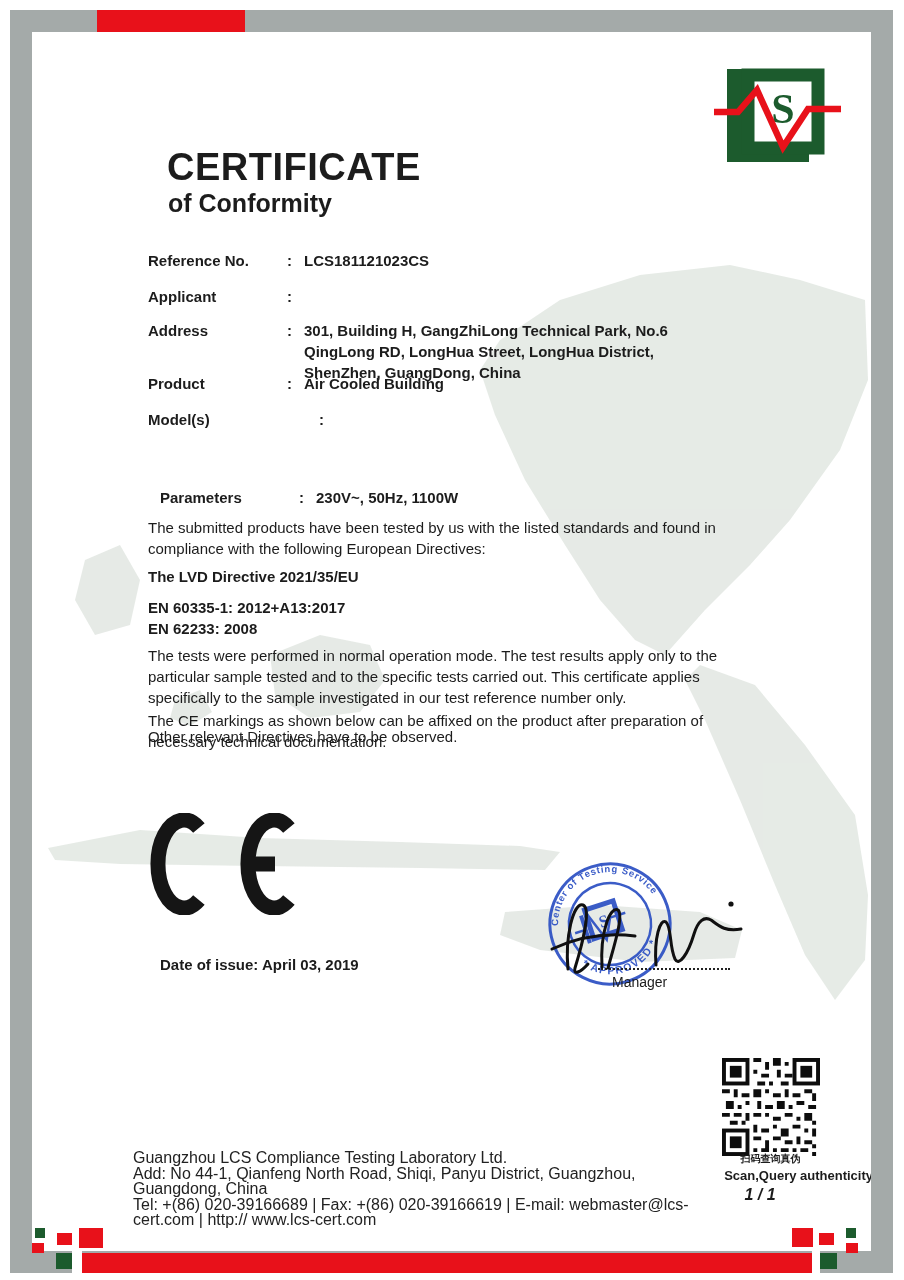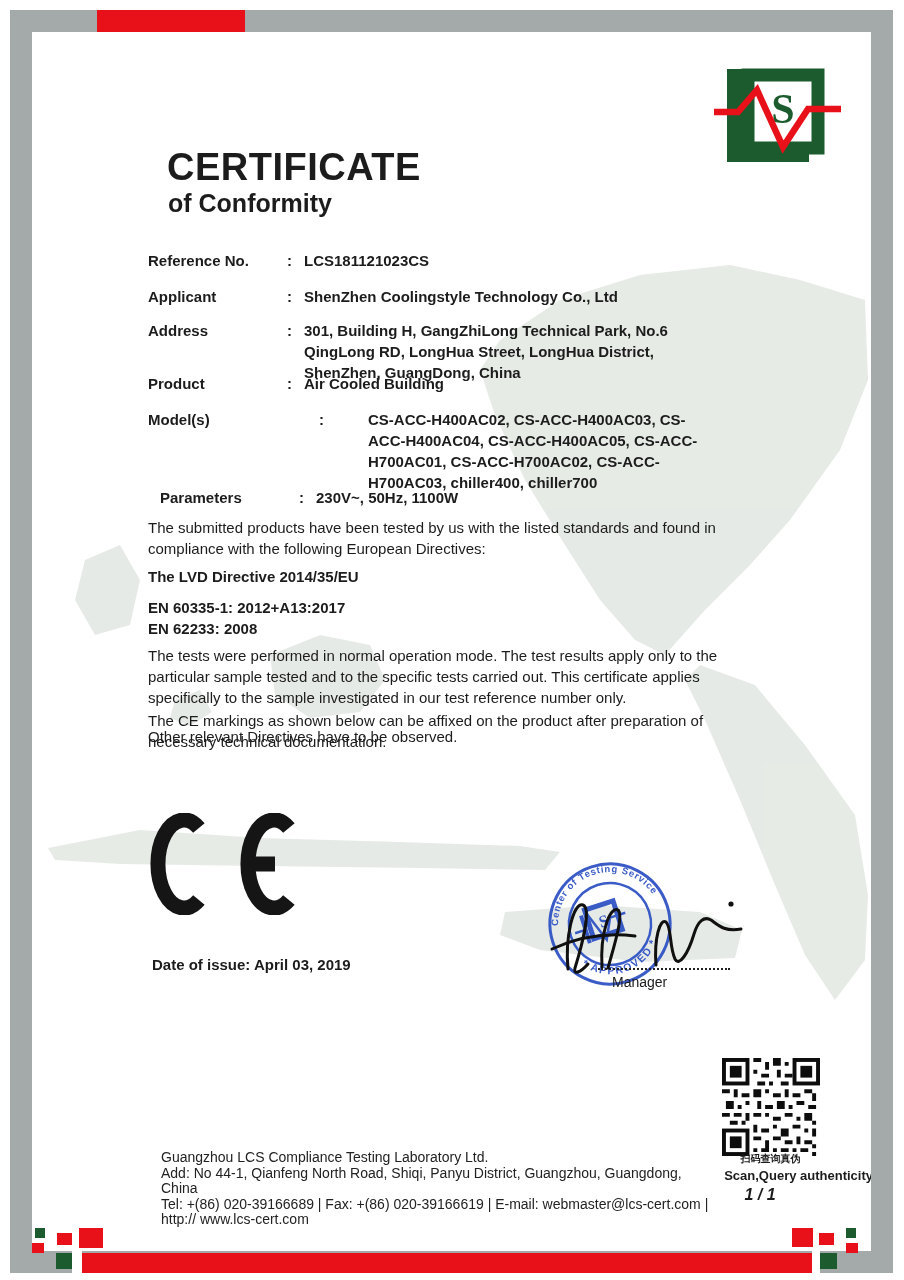--- a/index.html
+++ b/index.html
@@ -16,24 +16,24 @@
   
   #watermark{position:absolute;left:0;top:0;z-index:1;}
   
   .content{z-index:2;}
   .title-main{left:167px;top:146px;font-size:38px;font-weight:bold;letter-spacing:.5px;}
   .title-sub{left:168px;top:189px;font-size:25px;font-weight:bold;}
   .field-row{left:148px;width:570px;display:grid;grid-template-columns:139px 17px 1fr;
     font-size:15px;font-weight:bold;line-height:21px;}
   .para{left:148px;width:588px;font-size:15px;line-height:21px;}
   .bold{font-weight:bold;}
-  .date-line{left:152px;top:956px;font-size:15px;font-weight:bold;}
+  .date-line{left:160px;top:956px;font-size:15px;font-weight:bold;}
   .manager{left:612px;top:974px;font-size:14px;color:#1b1b1b;z-index:8;}
   .dotline{left:598px;top:968px;width:132px;border-top:2px dotted #222;z-index:7;}
-  .footer{left:133px;top:1150px;width:560px;font-size:14px;line-height:15.5px;color:#222;margin-left:28px;}
+  .footer{left:133px;top:1150px;width:560px;font-size:16px;line-height:15.5px;color:#222;}
   .qr-zh{left:668px;top:1152px;width:205px;text-align:center;font-size:10px;font-weight:bold;}
   .qr-en{left:668px;top:1168px;width:205px;text-align:right;font-size:13px;font-weight:bold;}
   .page-ind{left:700px;top:1186px;width:120px;text-align:center;font-size:16px;font-weight:bold;font-style:italic;}
   svg{display:block;}
 </style>
 </head>
 <body>
 
 <div id="page">
 
@@ -80,45 +80,43 @@
   <div class="abs content title-main">CERTIFICATE</div>
 
   <div class="abs content field-row" style="top:250px;">
     <span>Reference No.</span>
     <span>:</span>
     <span>LCS181121023CS</span>
   </div>
   <div class="abs content field-row" style="top:286px;">
     <span>Applicant</span>
     <span>:</span>
-    <span>ShenZhen Coolingstyle Technology Co., Ltd</span>
   </div>
   <div class="abs content field-row" style="top:320px;">
     <span>Address</span>
     <span>:</span>
     <span>301, Building H, GangZhiLong Technical Park, No.6 QingLong RD, LongHua Street, LongHua District, ShenZhen, GuangDong, China</span>
   </div>
   <div class="abs content field-row" style="top:373px;">
     <span>Product</span>
     <span>:</span>
     <span>Air Cooled Building</span>
   </div>
   <div class="abs content field-row" style="top:409px;gap:32px;">
     <span>Model(s)</span>
     <span>:</span>
-    <span>CS-ACC-H400AC02, CS-ACC-H400AC03, CS-ACC-H400AC04, CS-ACC-H400AC05, CS-ACC-H700AC01, CS-ACC-H700AC02, CS-ACC-H700AC03, chiller400, chiller700</span>
   </div>
   <div class="abs content field-row" style="top:487px;margin-left:12px;">
     <span>Parameters</span>
     <span>:</span>
     <span>230V~, 50Hz, 1100W</span>
   </div>
 
   <div class="abs content para" style="top:517px;">The submitted products have been tested by us with the listed standards and found in compliance with the following European Directives:</div>
-  <div class="abs content para bold" style="top:566px;">The LVD Directive 2014/35/EU</div>
+  <div class="abs content para bold" style="top:566px;">The LVD Directive 2021/35/EU</div>
   <div class="abs content para bold" style="top:597px;">
     <div>EN 60335-1: 2012+A13:2017</div>
     <div>EN 62233: 2008</div>
   </div>
   <div class="abs content para" style="top:645px;">The tests were performed in normal operation mode. The test results apply only to the particular sample tested and to the specific tests carried out. This certificate applies specifically to the sample investigated in our test reference number only.</div>
   <div class="abs content para" style="top:710px;">The CE markings as shown below can be affixed on the product after preparation of necessary technical documentation.</div>
   <div class="abs content para" style="top:726px;">Other relevant Directives have to be observed.</div>
 
   <svg class="abs content" style="left:147px;top:813px;z-index:2;" width="150" height="102" viewBox="0 0 150 102">
     <g stroke="#151515" stroke-width="15" fill="none">

